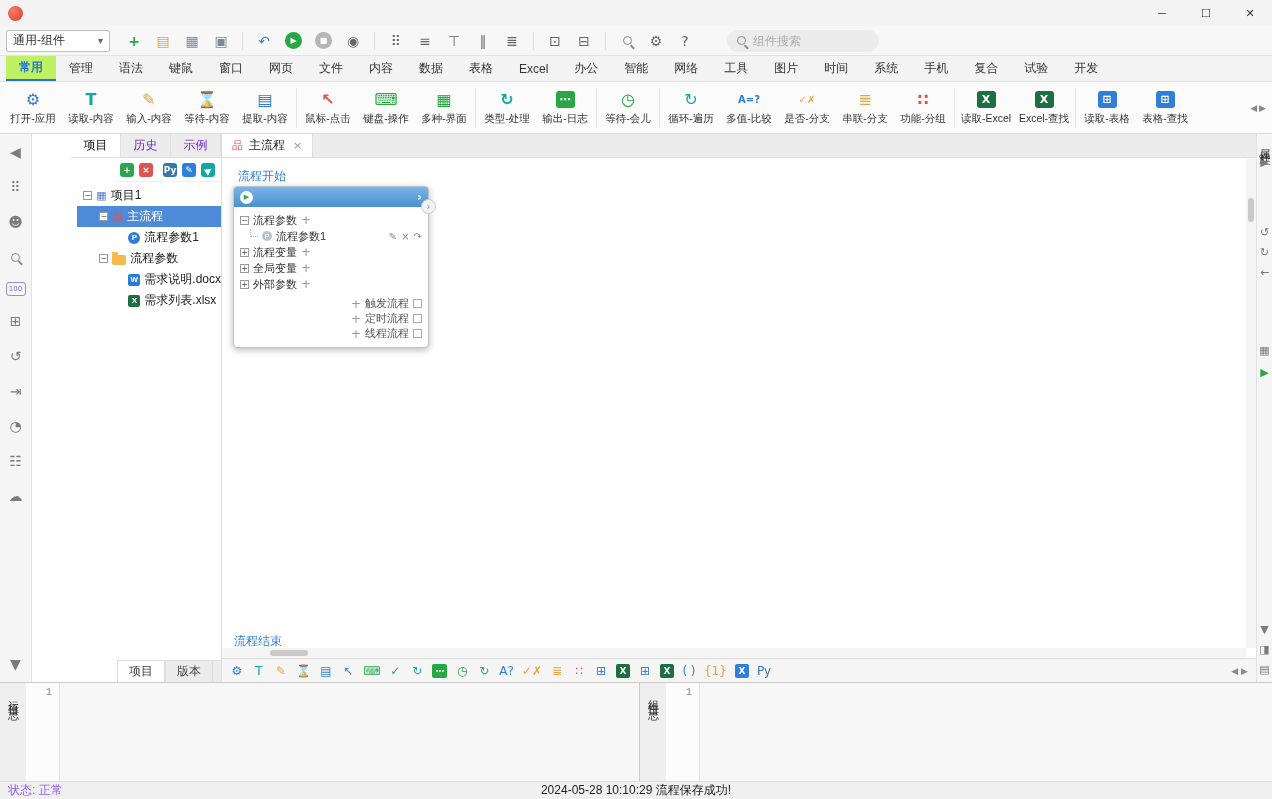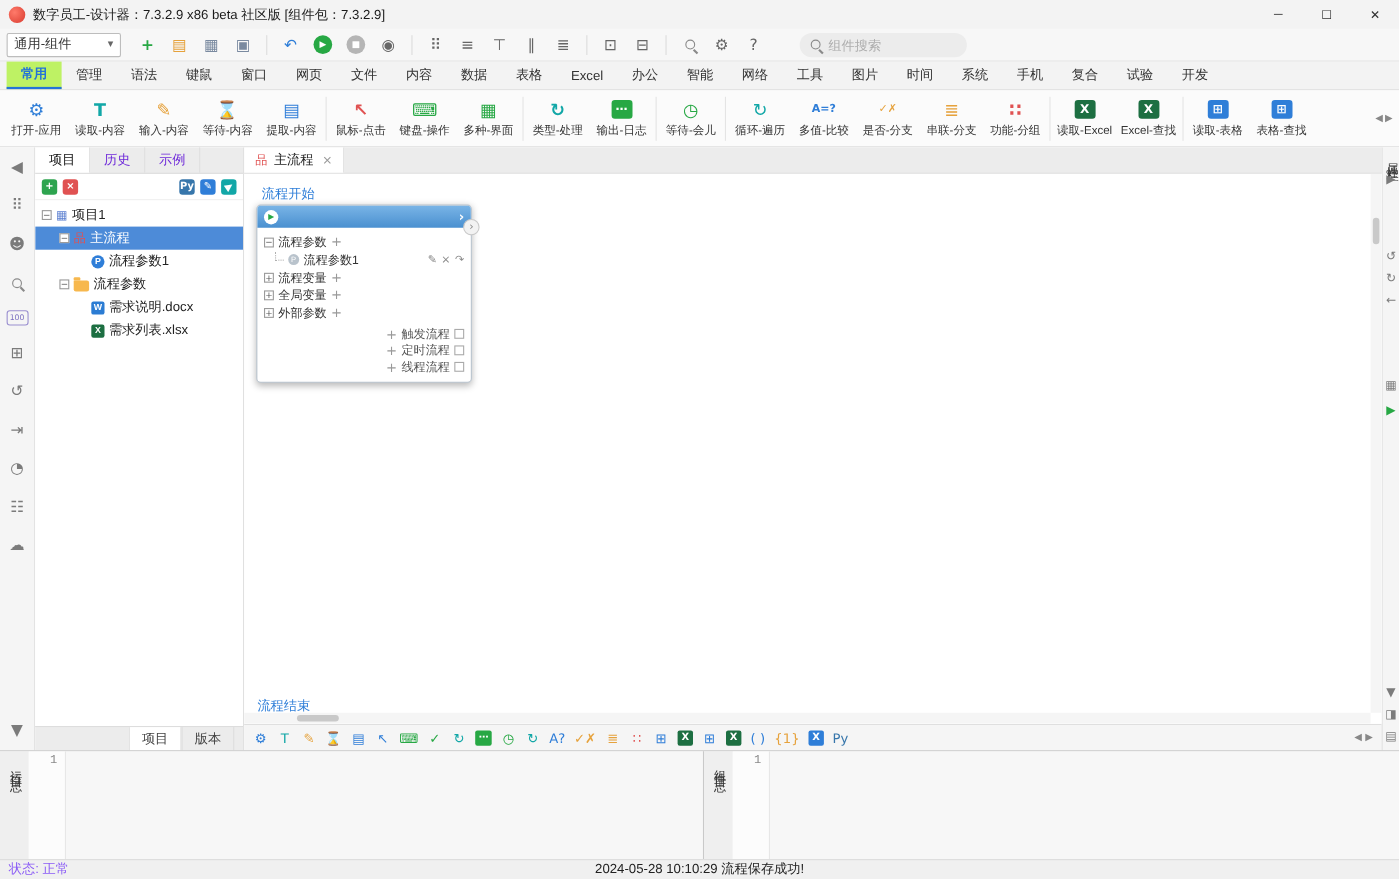--- a/index.html
+++ b/index.html
@@ -46,21 +46,21 @@
   .rarrows { margin-left:auto; display:flex; gap:2px; color:#888; font-size:9px; padding-right:2px; font-family:"DejaVu Sans",sans-serif; }
 
   
   .main { flex:1; display:flex; min-height:0; background:#fff; }
 
   .leftstrip { width:32px; background:#f5f5f5; border-right:1px solid #e2e2e2; display:flex; flex-direction:column; align-items:center; padding:8px 0 8px 0; gap:15px; flex:none; }
   .lsic { width:20px; height:20px; display:flex; align-items:center; justify-content:center; font-size:14px; color:#7b7b7b; font-family:"DejaVu Sans",sans-serif; }
   .lsic.small100 { font-size:7px; border:1px solid #9a8fd0; border-radius:3px; color:#7a6fc0; width:20px; height:14px; }
   .lsic.pushdown { margin-top:auto; }
 
-  .leftpanel { width:190px; background:#fff; border-right:1px solid #ddd; display:flex; flex-direction:column; flex:none; }
+  .leftpanel { width:190px; background:#fff; border-right:1px solid #ddd; display:flex; flex-direction:column; flex:none;align-items:flex-end; }
   .ptabs { height:24px; background:#ececec; display:flex; border-bottom:1px solid #ddd; flex:none; }
   .ptab { width:50px; display:flex; align-items:center; justify-content:center; font-size:12px; color:#6d28d9; border-right:1px solid #e0e0e0; }
   .ptab.active { background:#fff; color:#111; }
   .ptools { height:24px; display:flex; align-items:center; padding:0 6px; gap:5px; border-bottom:1px solid #f0f0f0; flex:none; }
   .ptoolspacer { flex:1; }
   .schip { width:14px; height:14px; border-radius:3px; color:#fff; font-size:9px; font-weight:bold; display:inline-flex; align-items:center; justify-content:center; font-family:"DejaVu Sans",sans-serif; }
   .tree { flex:1; overflow:hidden; padding-top:3px; }
   .trow { height:21px; display:flex; align-items:center; gap:4px; font-size:12px; color:#222; white-space:nowrap; }
   .trow.sel { background:#4d8bd8; color:#fff; }
   .expbox { width:9px; height:9px; border:1px solid #9a9a9a; background:#fff; color:#555; font-size:8px; line-height:7px; display:inline-flex; align-items:center; justify-content:center; flex:none; font-family:"DejaVu Sans",sans-serif; }
@@ -137,21 +137,20 @@
   .glyph { font-family:"DejaVu Sans",sans-serif; }
   .rot { transform:rotate(-35deg); display:inline-block; }
 </style>
 </head>
 <body>
 
 <div class="app">
 
   <div class="titlebar">
     <span class="logo"></span>
-    <span class="title">数字员工-设计器：7.3.2.9 x86 beta 社区版 [组件包：7.3.2.9]</span>
     <div class="wctrls">
       <div class="wbtn">─</div>
       <div class="wbtn">☐</div>
       <div class="wbtn">✕</div>
     </div>
   </div>
 
 
   <div class="toolbar">
     <div class="cselect">

